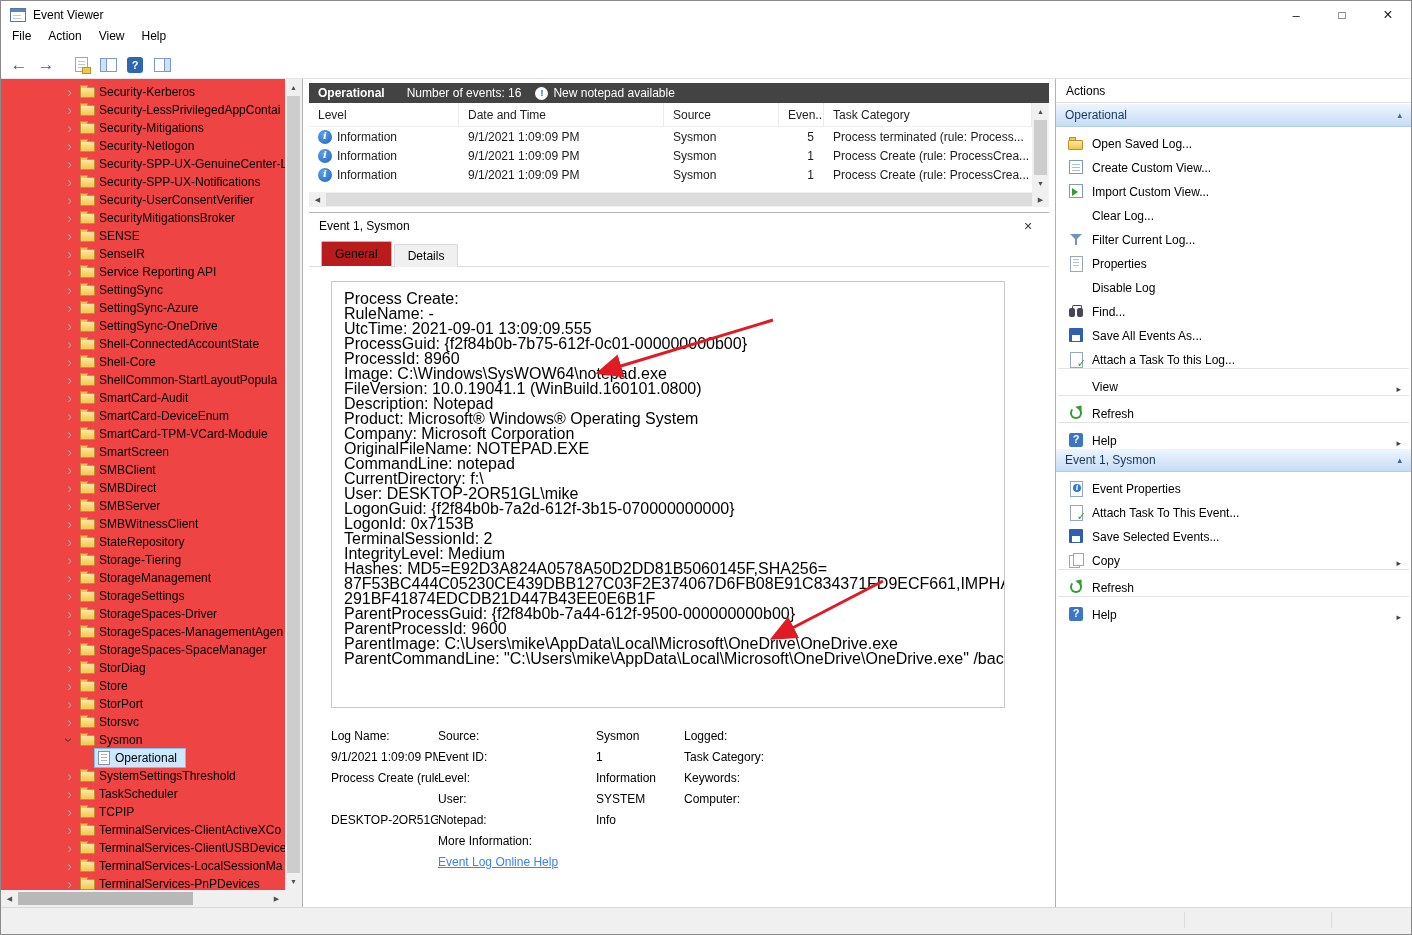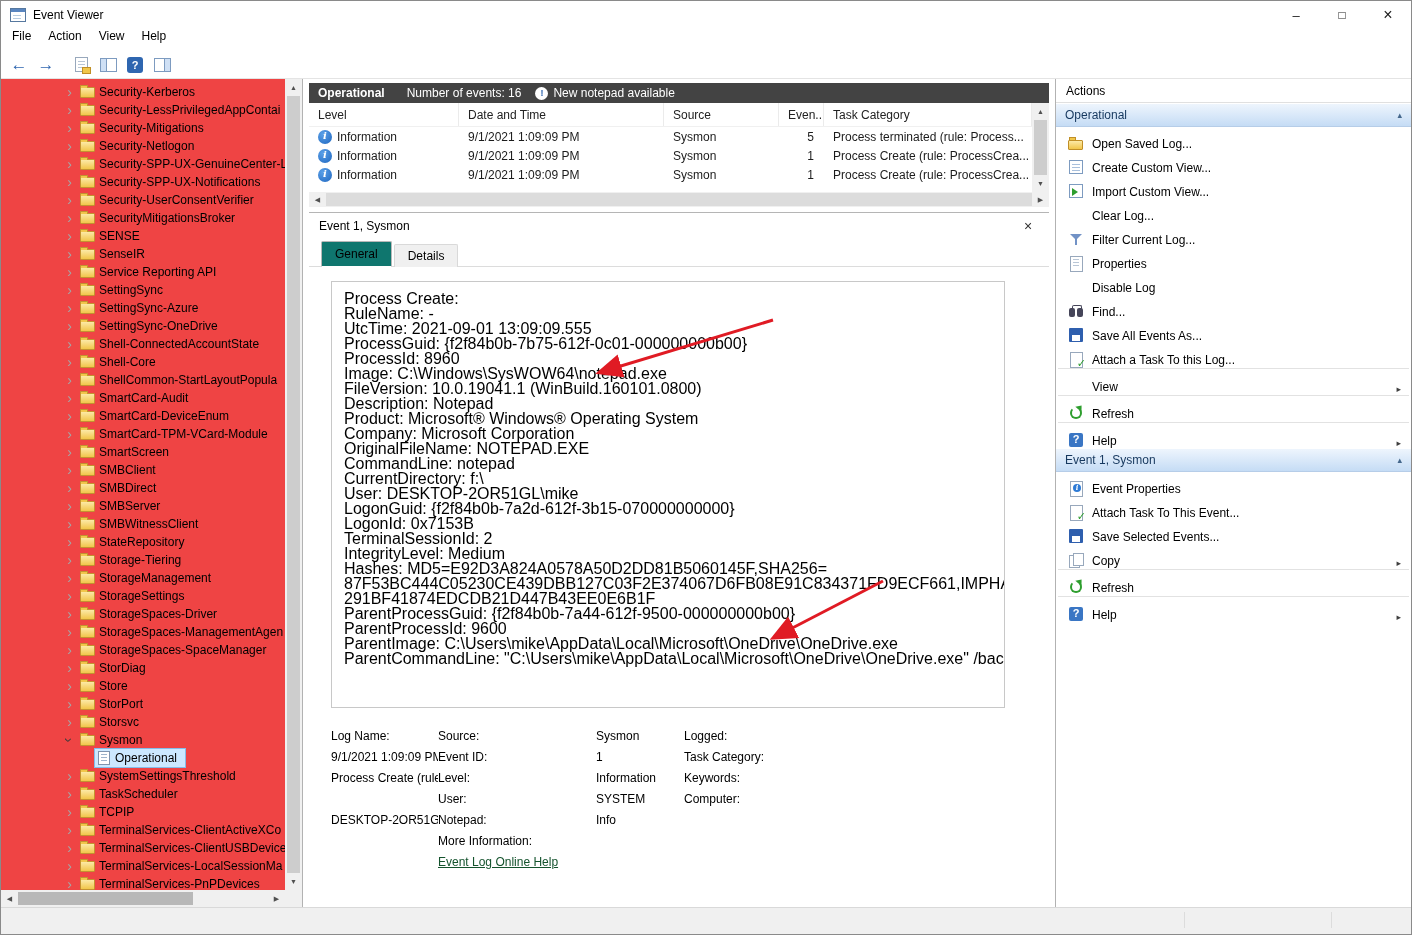--- a/index.html
+++ b/index.html
@@ -89,27 +89,27 @@
 .list-vscroll{width:17px;flex:none;background:#f0f0f0;display:flex;flex-direction:column;align-items:center;padding:1px 0}
 .hscroll{height:15px;flex:none;background:#f0f0f0;display:flex;align-items:center;padding:0 1px}
 .hscroll .sb-thumb-h{width:96%;background:#dcdcdc}
 
 
 .detail{flex:1;min-height:0;display:flex;flex-direction:column;border-top:1px solid #b5b5b5;margin-top:5px;background:#fff}
 .detail-header{height:26px;flex:none;display:flex;align-items:center;padding:0 10px}
 .close-x{margin-left:auto;width:22px;text-align:center;font-size:14px;color:#333}
 .tabs{height:28px;flex:none;display:flex;align-items:flex-end;padding-left:12px;border-bottom:1px solid #dcdcdc}
 .tab{height:23px;display:flex;align-items:center;padding:0 13px;background:#f0f0f0;border:1px solid #d9d9d9;border-bottom:none;margin-right:2px;margin-bottom:-1px;border-radius:2px 2px 0 0}
-.tab.active{background:#0f766e;border-color:#b8b8b8;border-bottom:1px solid #fff;height:26px}
+.tab.active{background:#b91c1c;border-color:#b8b8b8;border-bottom:1px solid #fff;height:26px}
 .detail-body{flex:1;min-height:0;padding:14px 44px 0 22px;position:relative}
 .event-text-box{height:427px;border:1px solid #c8c8c8;padding:9px 8px 0 12px;white-space:pre;overflow:hidden;line-height:15px;font-size:16px}
 .props{margin-top:18px;display:grid;grid-template-columns:107px 158px 88px 1fr}
 .plabel,.pvalue{min-height:21px;line-height:21px;white-space:nowrap;overflow:hidden}
 .pvalue.span3{grid-column:2/5}
-a.link{color:#14532d;text-decoration:underline}
+a.link{color:#3b82f6;text-decoration:underline}
 
 
 .actions-title{height:24px;flex:none;display:flex;align-items:center;padding:0 10px;font-weight:normal;border-bottom:1px solid #e0e0e0}
 .actions-body{flex:1;overflow:hidden}
 .section-header{height:24px;display:flex;align-items:center;padding:0 9px;background:linear-gradient(#eef5fd,#c5dcf5);border-top:1px solid #fff;border-bottom:1px solid #b6cde8;color:#16385e}
 .sec-chev{margin-left:auto;font-size:9px;color:#44678c}
 .action-item{height:24px;display:flex;align-items:flex-end;padding:2px 8px 0 12px}
 .a-label{margin-left:8px}
 .a-arrow{margin-left:auto;font-size:9px;color:#3f3f3f;padding-right:2px}
 .sep{height:1px;background:#e2e2e2;margin:1px 2px}

